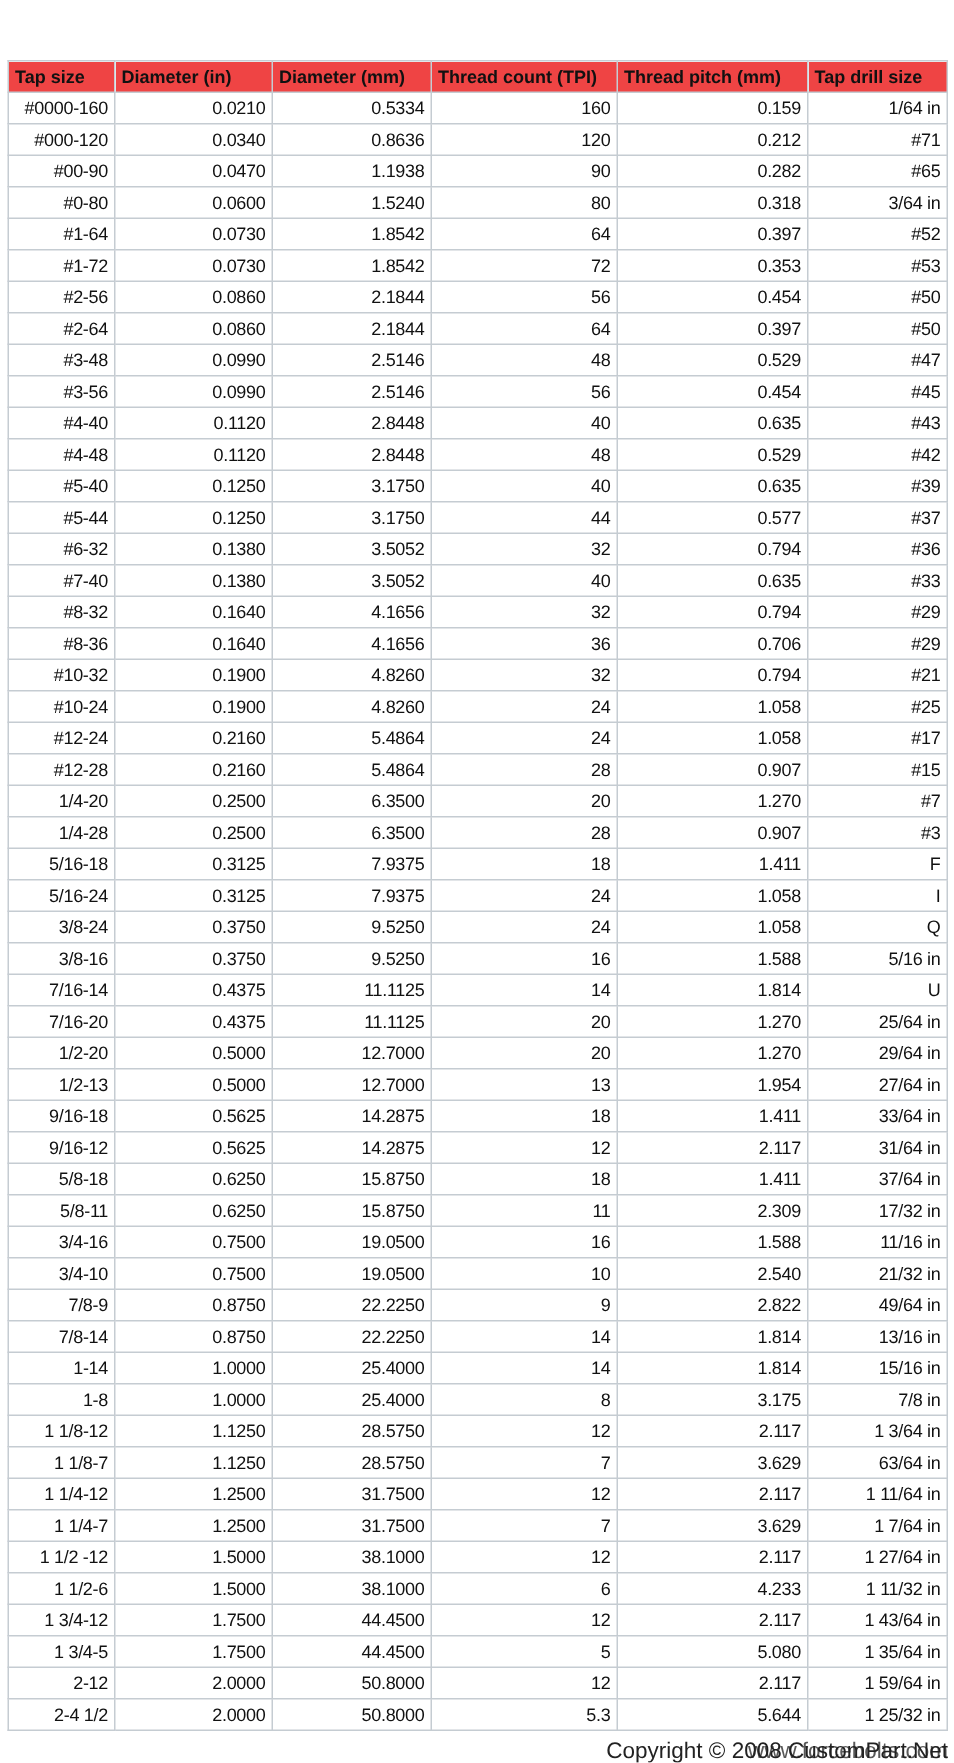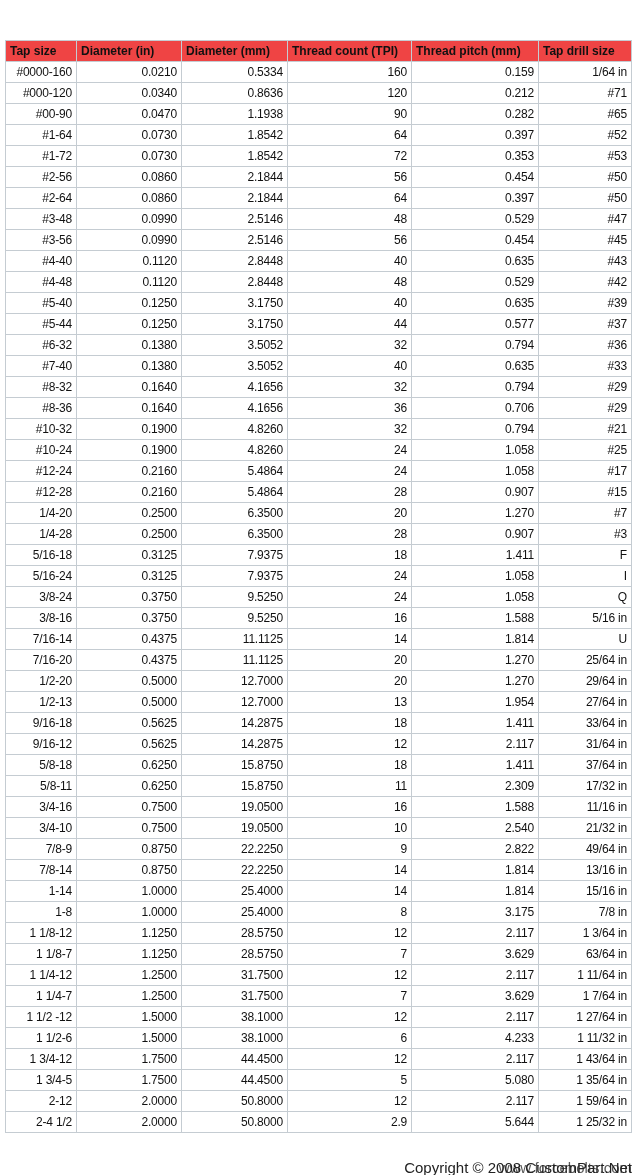--- a/index.html
+++ b/index.html
@@ -55,20 +55,28 @@
       </tr>
       <tr>
         <td>#00-90</td>
         <td>0.0470</td>
         <td>1.1938</td>
         <td>90</td>
         <td>0.282</td>
         <td>#65</td>
       </tr>
       <tr>
+        <td>#0-80</td>
+        <td>0.0600</td>
+        <td>1.5240</td>
+        <td>80</td>
+        <td>0.318</td>
+        <td>3/64 in</td>
+      </tr>
+      <tr>
         <td>#1-64</td>
         <td>0.0730</td>
         <td>1.8542</td>
         <td>64</td>
         <td>0.397</td>
         <td>#52</td>
       </tr>
       <tr>
         <td>#1-72</td>
         <td>0.0730</td>
@@ -434,21 +442,21 @@
         <td>2.0000</td>
         <td>50.8000</td>
         <td>12</td>
         <td>2.117</td>
         <td>1 59/64 in</td>
       </tr>
       <tr>
         <td>2-4 1/2</td>
         <td>2.0000</td>
         <td>50.8000</td>
-        <td>2.9</td>
+        <td>5.3</td>
         <td>5.644</td>
         <td>1 25/32 in</td>
       </tr>
     </tbody>
 </table>
 
 <div class="copyright">
   <span>Copyright © 2008 CustomPart.Net</span>
   <span class="overlay">www.forcebolts.com</span>
 </div>

